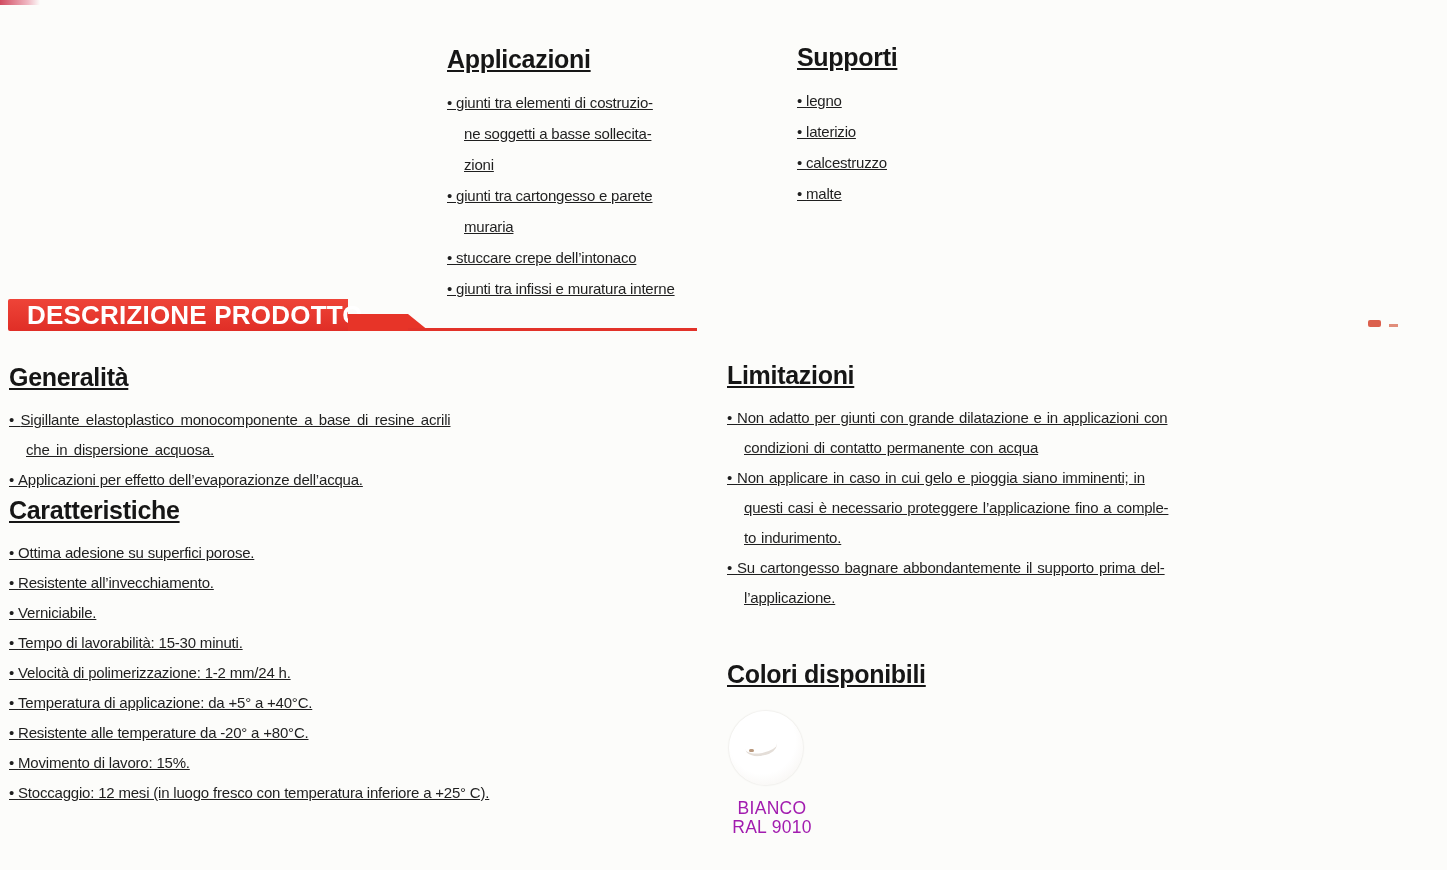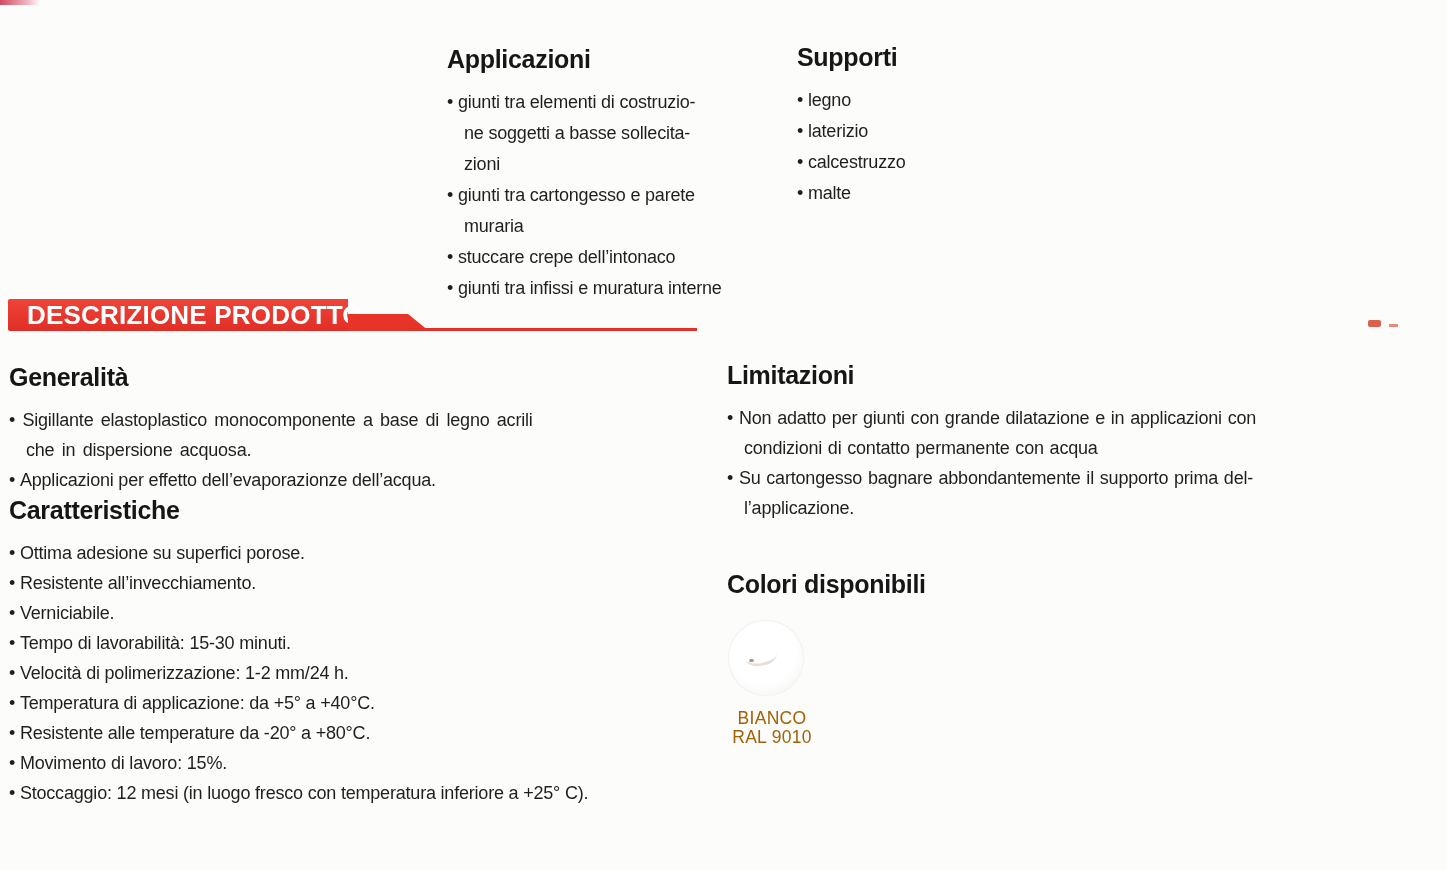--- a/index.html
+++ b/index.html
@@ -18,25 +18,25 @@
     background:linear-gradient(90deg, #d14b60, #f0b9c4 70%, rgba(255,255,255,0));
   }
   .smudge-right {
     position:absolute; left:1368px; top:320px; width:13px; height:7px;
     background:#d6452f; border-radius:2px; opacity:.85;
     box-shadow:19px 2px 0 -2px #dd7a64;
   }
 
   h2 {
     margin:0; font-size:25px; font-weight:bold;
-    letter-spacing:-0.3px; line-height:31px; color:#161616;
+    letter-spacing:-0.3px; line-height:31px; color:#161616;text-decoration:underline;
   }
   ul {
     list-style:none; margin:0; padding:0;
-    font-size:18px; letter-spacing:-0.2px;
+    font-size:15px; letter-spacing:-0.2px;text-decoration:underline;
   }
   li {
     padding-left:17px; text-indent:-17px;
     white-space:pre-line;
   }
   li::before { content:"\2022\00a0"; }
 
   
   .sec-applicazioni { position:absolute; left:447px; top:44px; width:348px; }
   .sec-supporti     { position:absolute; left:797px; top:42px; width:320px; }
@@ -82,21 +82,21 @@
     border-radius:50%; border-bottom:3px solid #cfc4ba;
     transform:rotate(-10deg); opacity:.55;
   }
   .swatch-fleck {
     position:absolute; left:20px; top:38px; width:5px; height:3px;
     background:#a87f5e; border-radius:2px; opacity:.8;
   }
   .swatch-labels {
     margin-top:14px; margin-left:2px; width:86px;
     text-align:center; font-size:17.5px; line-height:19px;
-    letter-spacing:0.3px; color:#a16207;
+    letter-spacing:0.3px; color:#a21caf;
   }
 </style>
 </head>
 <body>
 
 <div class="page">
 
   <div class="corner-strip"></div>
   <div class="smudge-right"></div>
 
@@ -126,21 +126,21 @@
   <div class="banner-box">
     <span class="banner-label">DESCRIZIONE PRODOTTO</span>
   </div>
   <div class="banner-step"></div>
   <div class="banner-taper"></div>
   <div class="banner-line"></div>
 
   <section class="left-col">
     <h2>Generalità</h2>
     <ul class="gen-list">
-      <li>Sigillante elastoplastico monocomponente a base di legno acrili
+      <li>Sigillante elastoplastico monocomponente a base di resine acrili
 che in dispersione acquosa.</li>
       <li>Applicazioni per effetto dell’evaporazionze dell’acqua.</li>
     </ul>
 
     <h2 class="h-caratteristiche">Caratteristiche</h2>
     <ul>
       <li>Ottima adesione su superfici porose.</li>
       <li>Resistente all’invecchiamento.</li>
       <li>Verniciabile.</li>
       <li>Tempo di lavorabilità: 15-30 minuti.</li>
@@ -150,20 +150,23 @@
       <li>Movimento di lavoro: 15%.</li>
       <li>Stoccaggio: 12 mesi (in luogo fresco con temperatura inferiore a +25° C).</li>
     </ul>
   </section>
 
   <section class="right-col">
     <h2>Limitazioni</h2>
     <ul class="lim-list">
       <li>Non adatto per giunti con grande dilatazione e in applicazioni con
 condizioni di contatto permanente con acqua</li>
+      <li>Non applicare in caso in cui gelo e pioggia siano imminenti; in
+questi casi è necessario proteggere l’applicazione fino a comple-
+to indurimento.</li>
       <li>Su cartongesso bagnare abbondantemente il supporto prima del-
 l’applicazione.</li>
     </ul>
 
     <h2 class="h-colori">Colori disponibili</h2>
     <div class="swatch-block">
       <div class="swatch-circle">
         <div class="swatch-smudge"></div>
         <div class="swatch-fleck"></div>
       </div>

